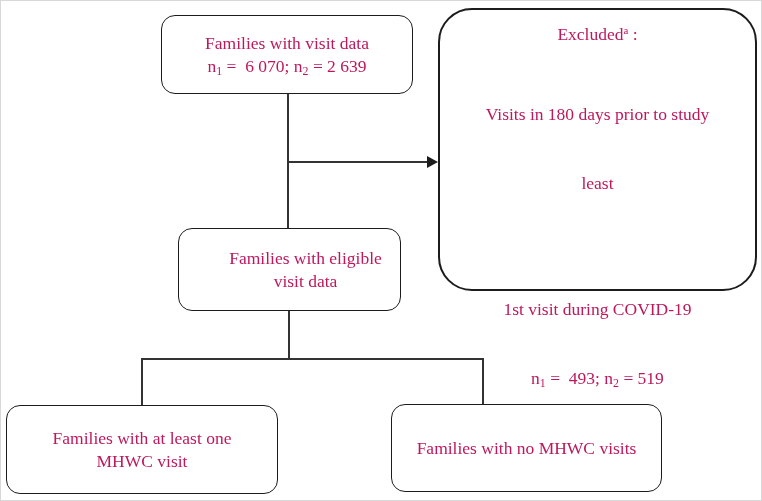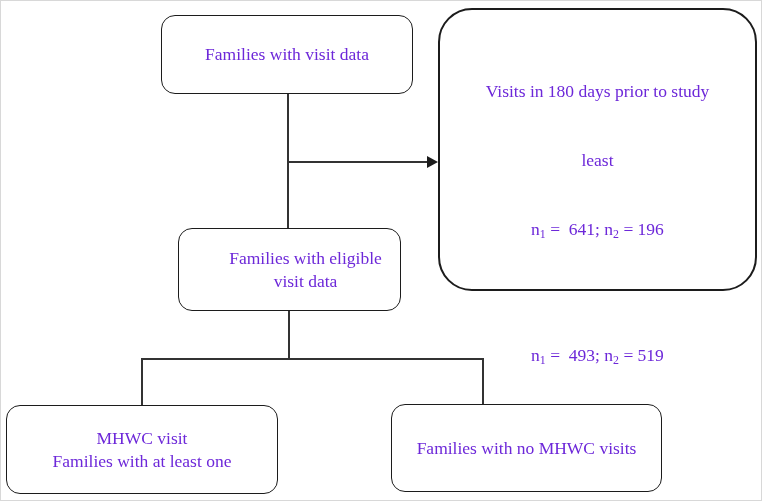--- a/index.html
+++ b/index.html
@@ -4,21 +4,21 @@
 <style>
   * { margin: 0; padding: 0; box-sizing: border-box; }
   html, body { background: #ffffff; }
   .canvas {
     position: relative;
     width: 762px;
     height: 501px;
     background: #ffffff;
     border: 1px solid #d8d8d8;
     font-family: "Liberation Serif", "DejaVu Serif", serif;
-    color: #6d28d9;
+    color: #be185d;
     overflow: hidden;
   }
   .box {
     position: absolute;
     background: #ffffff;
     border: 1.6px solid #1c1c1c;
     border-radius: 14px;
     display: flex;
     flex-direction: column;
     align-items: center;
@@ -71,41 +71,43 @@
   <div class="conn v" id="conn-top-eligible"></div>
   <div class="conn h" id="conn-arrow-shaft"></div>
   <div class="arrowhead"></div>
   <div class="conn v" id="conn-eligible-down"></div>
   <div class="conn h" id="conn-split"></div>
   <div class="conn v" id="conn-left-drop"></div>
   <div class="conn v" id="conn-right-drop"></div>
 
   <div class="box" id="top-box">
     <div class="line">Families with visit data</div>
+    <div class="line">n<sub>1</sub> =  6 070; n<sub>2</sub> = 2 639</div>
   </div>
 
   <div class="box" id="excluded-box">
+    <div class="line">Excluded<sup>a</sup> :</div>
     <div class="excl-group">
       <div class="line">Visits in 180 days prior to study</div>
       <div class="line">least</div>
-      <div class="line">n<sub>1</sub> =  641; n<sub>2</sub> = 196</div>
     </div>
     <div class="excl-group">
+      <div class="line">1st visit during COVID-19</div>
       <div class="line">n<sub>1</sub> =  493; n<sub>2</sub> = 519</div>
     </div>
     
   </div>
 
   <div class="box" id="eligible-box">
     <div class="line">Families with eligible</div>
     <div class="line">visit data</div>
   </div>
 
   <div class="box" id="mhwc-box">
+    <div class="line">Families with at least one</div>
     <div class="line">MHWC visit</div>
-    <div class="line">Families with at least one</div>
   </div>
 
   <div class="box" id="no-mhwc-box">
     <div class="line">Families with no MHWC visits</div>
   </div>
 
 </div>
 
 </body></html>

